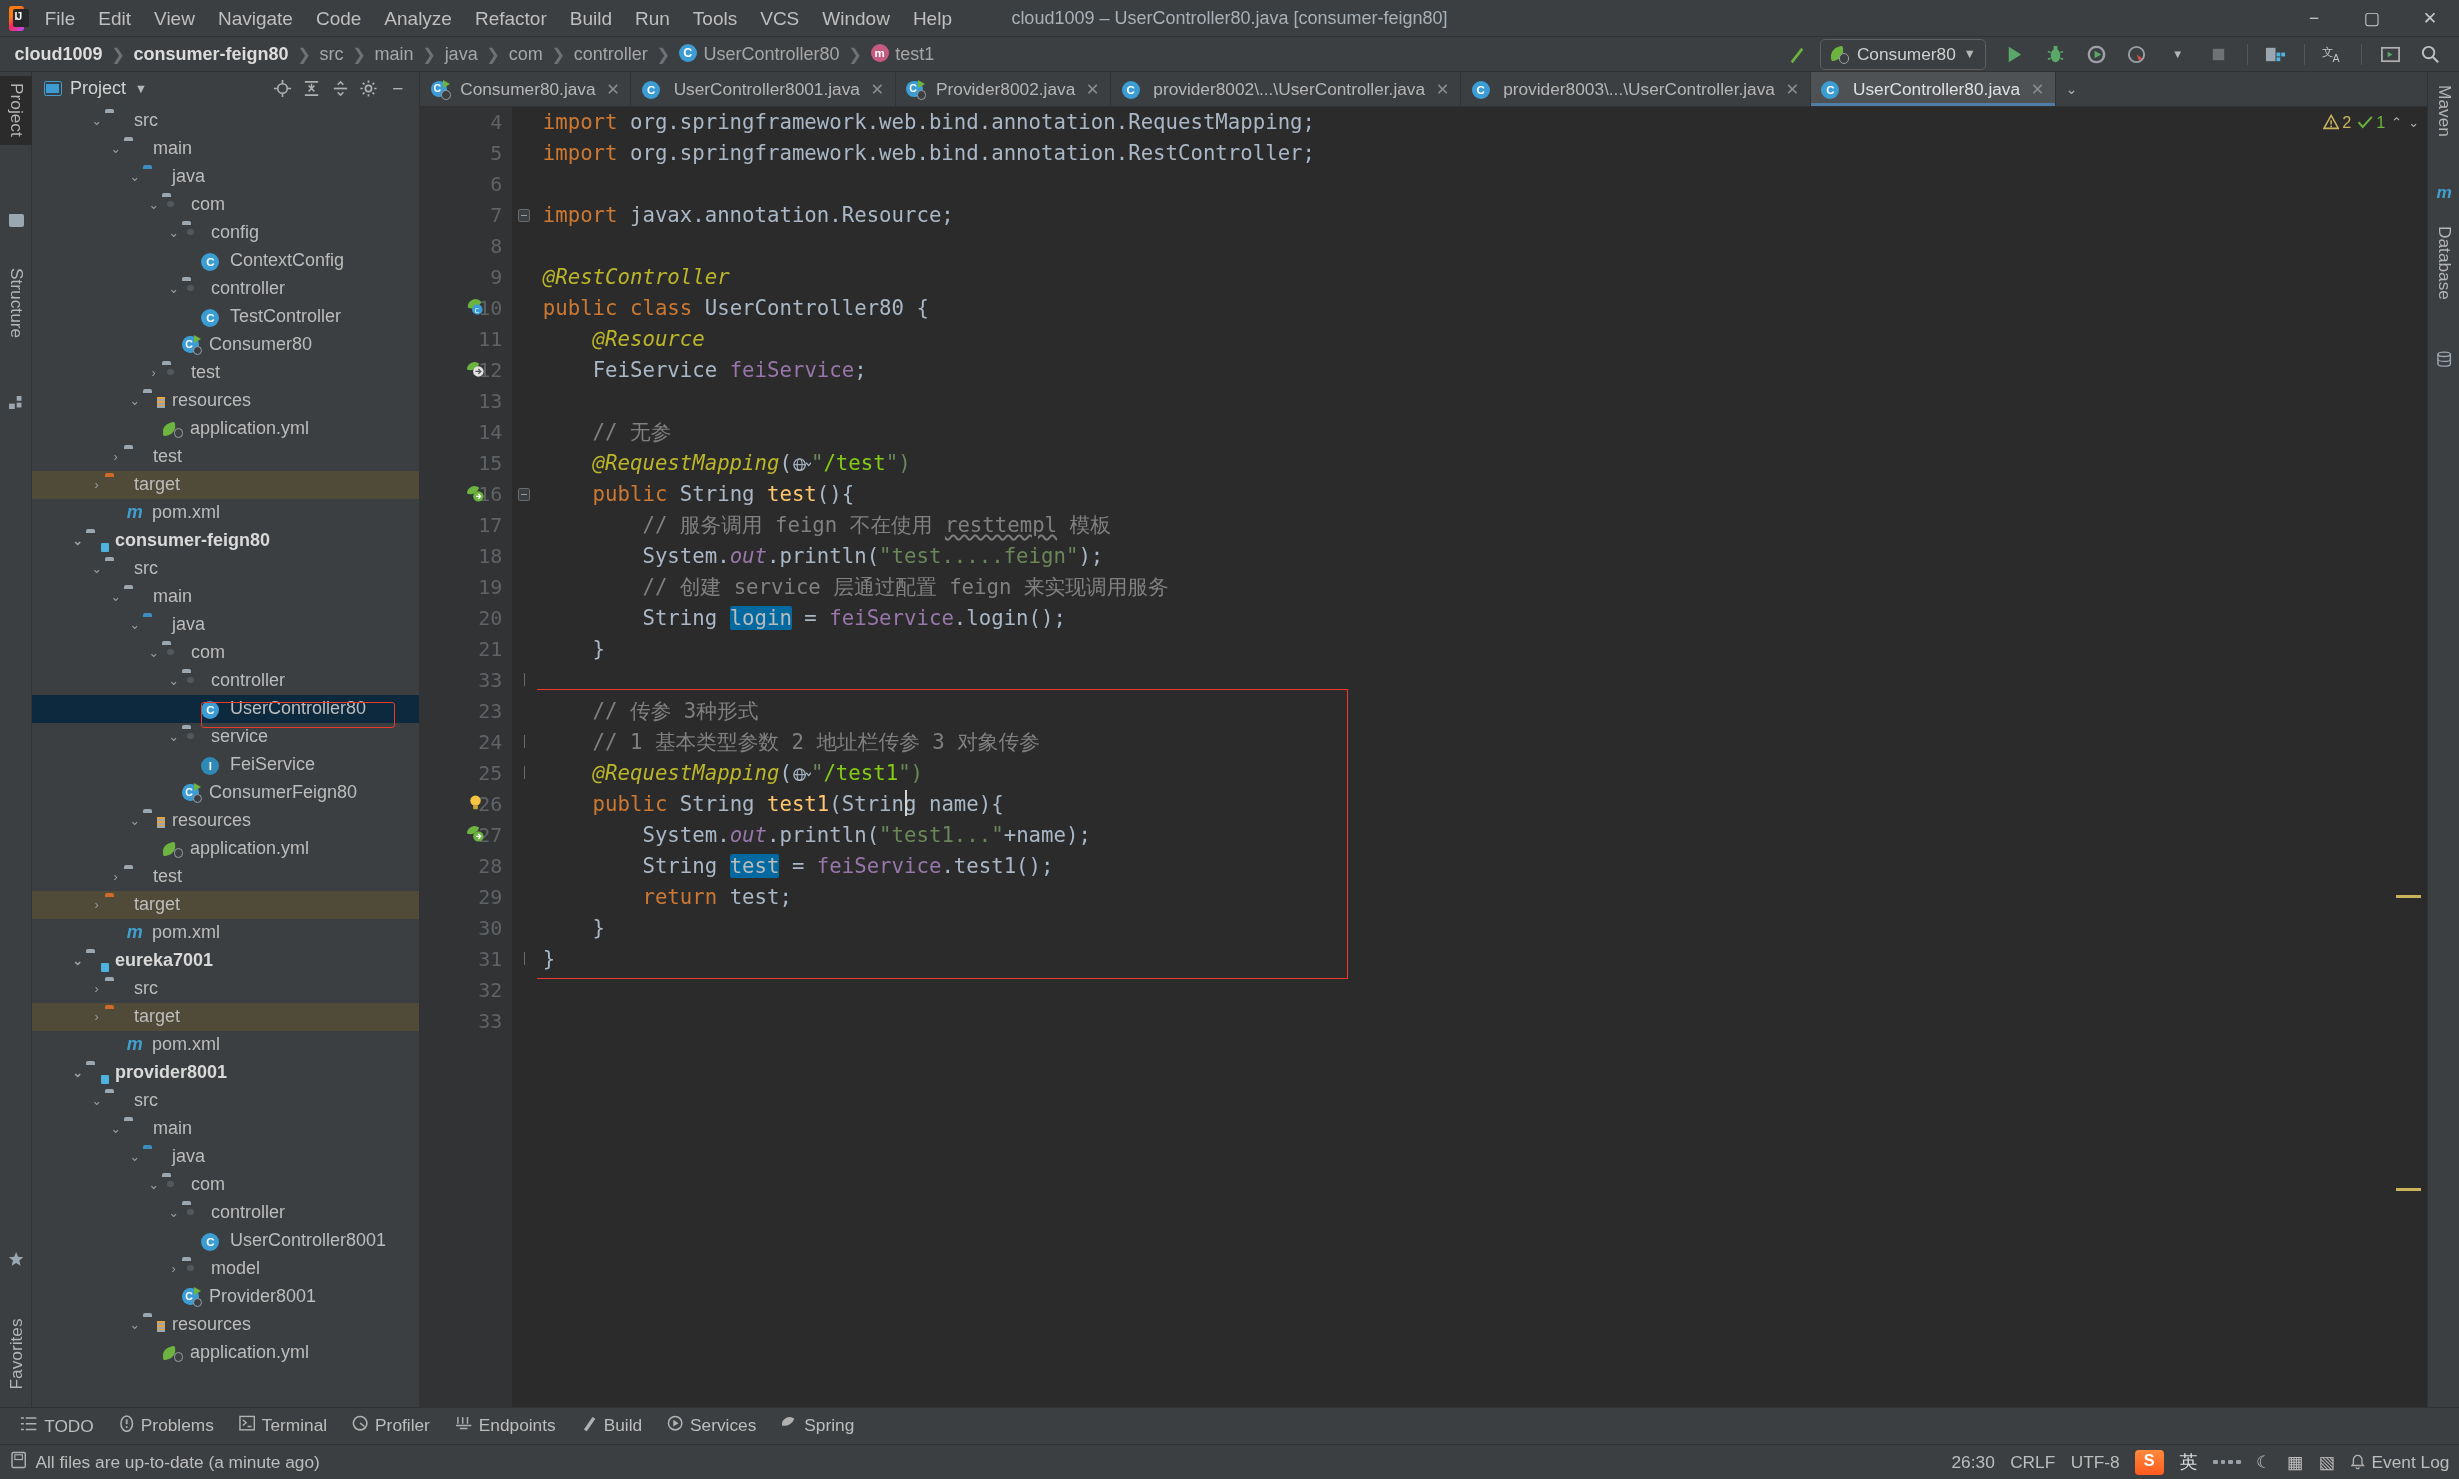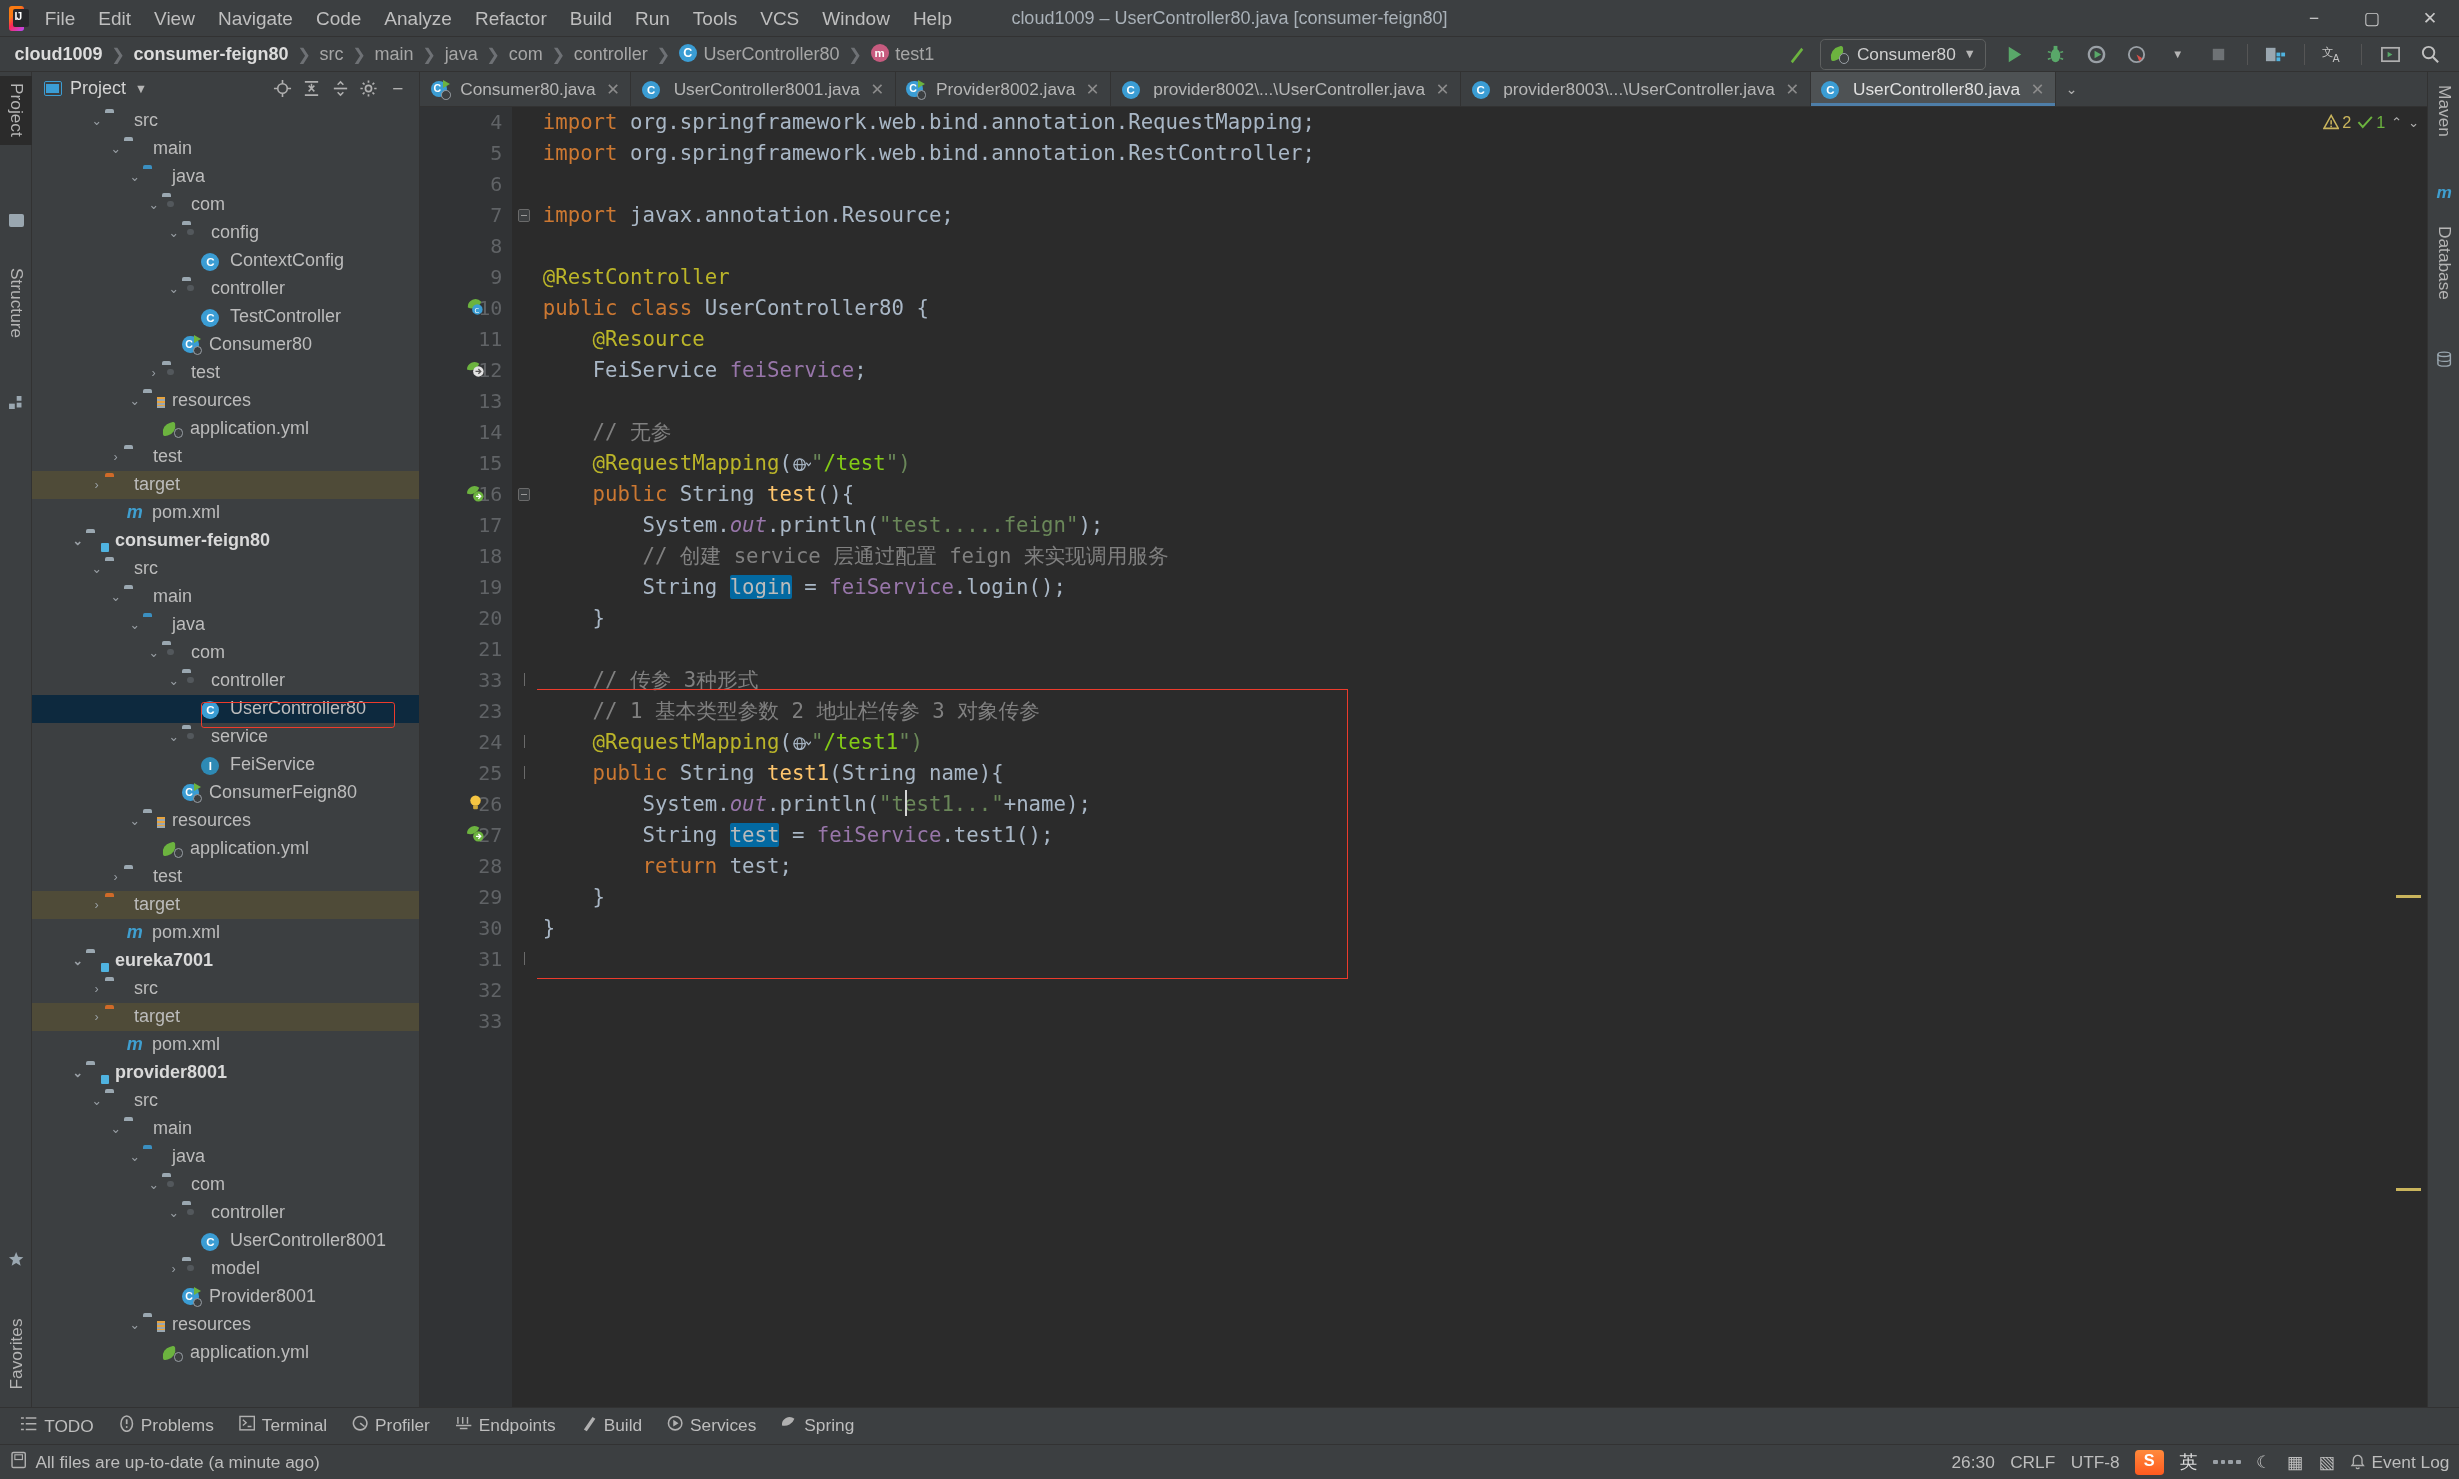--- a/index.html
+++ b/index.html
@@ -140,21 +140,21 @@
   .gutter .ln{ height:31px; text-align:right; padding-right:9.6px; color:#606366; font-size:20px;
       font-family:"DejaVu Sans Mono", monospace; line-height:31px;}
   .gutterico{ position:absolute; right:27px; width:19px;height:19px;}
   .foldcol{ width:25px; background:#2b2b2b; flex:none; position:relative; }
   .codearea{ flex:1; position:relative; overflow:hidden; background:#2b2b2b;
       font-family:"DejaVu Sans Mono", monospace; font-size:20.7px; }
   .cline{ height:31px; line-height:31px; white-space:pre; padding-left:5.8px; }
   .kw{ color:#cc7832; }
   .str{ color:#6a8759; }
   .cmt{ color:#808080; }
-  .ann{ color:#bbb529; }
+  .ann{ color:#bbb529;font-style:italic; }
   .fld{ color:#9876aa; }
   .typ{ color:#a9b7c6; }
   .id{ color:#a9b7c6; }
   .stat{ color:#9876aa; font-style:italic; }
   .mth{ color:#ffc66d; }
   .lnk{ color:#84cc16; }
   .hl{ background:#0369a1; border-radius:1.9px;}
   .redbox-code{ position:absolute; border:1.9px solid #ec3b2c; pointer-events:none; }
   .caret-line{ position:absolute; width:1.9px; background:#d4d4d4; }
 
@@ -835,20 +835,21 @@
             <div class="cline"><span class="id">    </span><span class="typ">FeiService</span><span class="id"> </span><span class="fld">feiService</span><span class="id">;</span></div>
             <div class="cline">&nbsp;</div>
             <div class="cline"><span class="cmt">    // 无参</span></div>
             <div class="cline"><span class="ann">    @RequestMapping</span><span class="id">(</span><span class="ann"><svg width="19" height="17.3" viewBox="0 0 20 18" style="vertical-align:-2.9px;">
                   <circle cx="8" cy="9" r="6" fill="none" stroke="#a9b7c6" stroke-width="1.4"></circle>
                   <ellipse cx="8" cy="9" rx="2.6" ry="6" fill="none" stroke="#a9b7c6" stroke-width="1.2"></ellipse>
                   <path d="M2 9 h12" stroke="#a9b7c6" stroke-width="1.2"></path>
                   <path d="M15 7 L17.5 10 L20 7" stroke="#a9b7c6" stroke-width="1.3" fill="none"></path>
                 </svg></span><span class="str">"</span><span class="lnk">/test</span><span class="str">")</span></div>
             <div class="cline"><span class="kw">    public </span><span class="typ">String </span><span class="mth">test</span><span class="id">(){</span></div>
+            <div class="cline"><span class="cmt">        // 服务调用 feign 不在使用 </span><span class="cmt" style="text-decoration:underline wavy;">resttempl</span><span class="cmt"> 模板</span></div>
             <div class="cline"><span class="id">        System.</span><span class="stat">out</span><span class="id">.println(</span><span class="str">"test.....feign"</span><span class="id">);</span></div>
             <div class="cline"><span class="cmt">        // 创建 service 层通过配置 feign 来实现调用服务</span></div>
             <div class="cline"><span class="typ">        String </span><span class="hl">login</span><span class="id"> = </span><span class="fld">feiService</span><span class="id">.login();</span></div>
             <div class="cline"><span class="id">    }</span></div>
             <div class="cline">&nbsp;</div>
             <div class="cline"><span class="cmt">    // 传参 3种形式</span></div>
             <div class="cline"><span class="cmt">    // 1 基本类型参数 2 地址栏传参 3 对象传参</span></div>
             <div class="cline"><span class="ann">    @RequestMapping</span><span class="id">(</span><span class="ann"><svg width="19" height="17.3" viewBox="0 0 20 18" style="vertical-align:-2.9px;">
                   <circle cx="8" cy="9" r="6" fill="none" stroke="#a9b7c6" stroke-width="1.4"></circle>
                   <ellipse cx="8" cy="9" rx="2.6" ry="6" fill="none" stroke="#a9b7c6" stroke-width="1.2"></ellipse>

